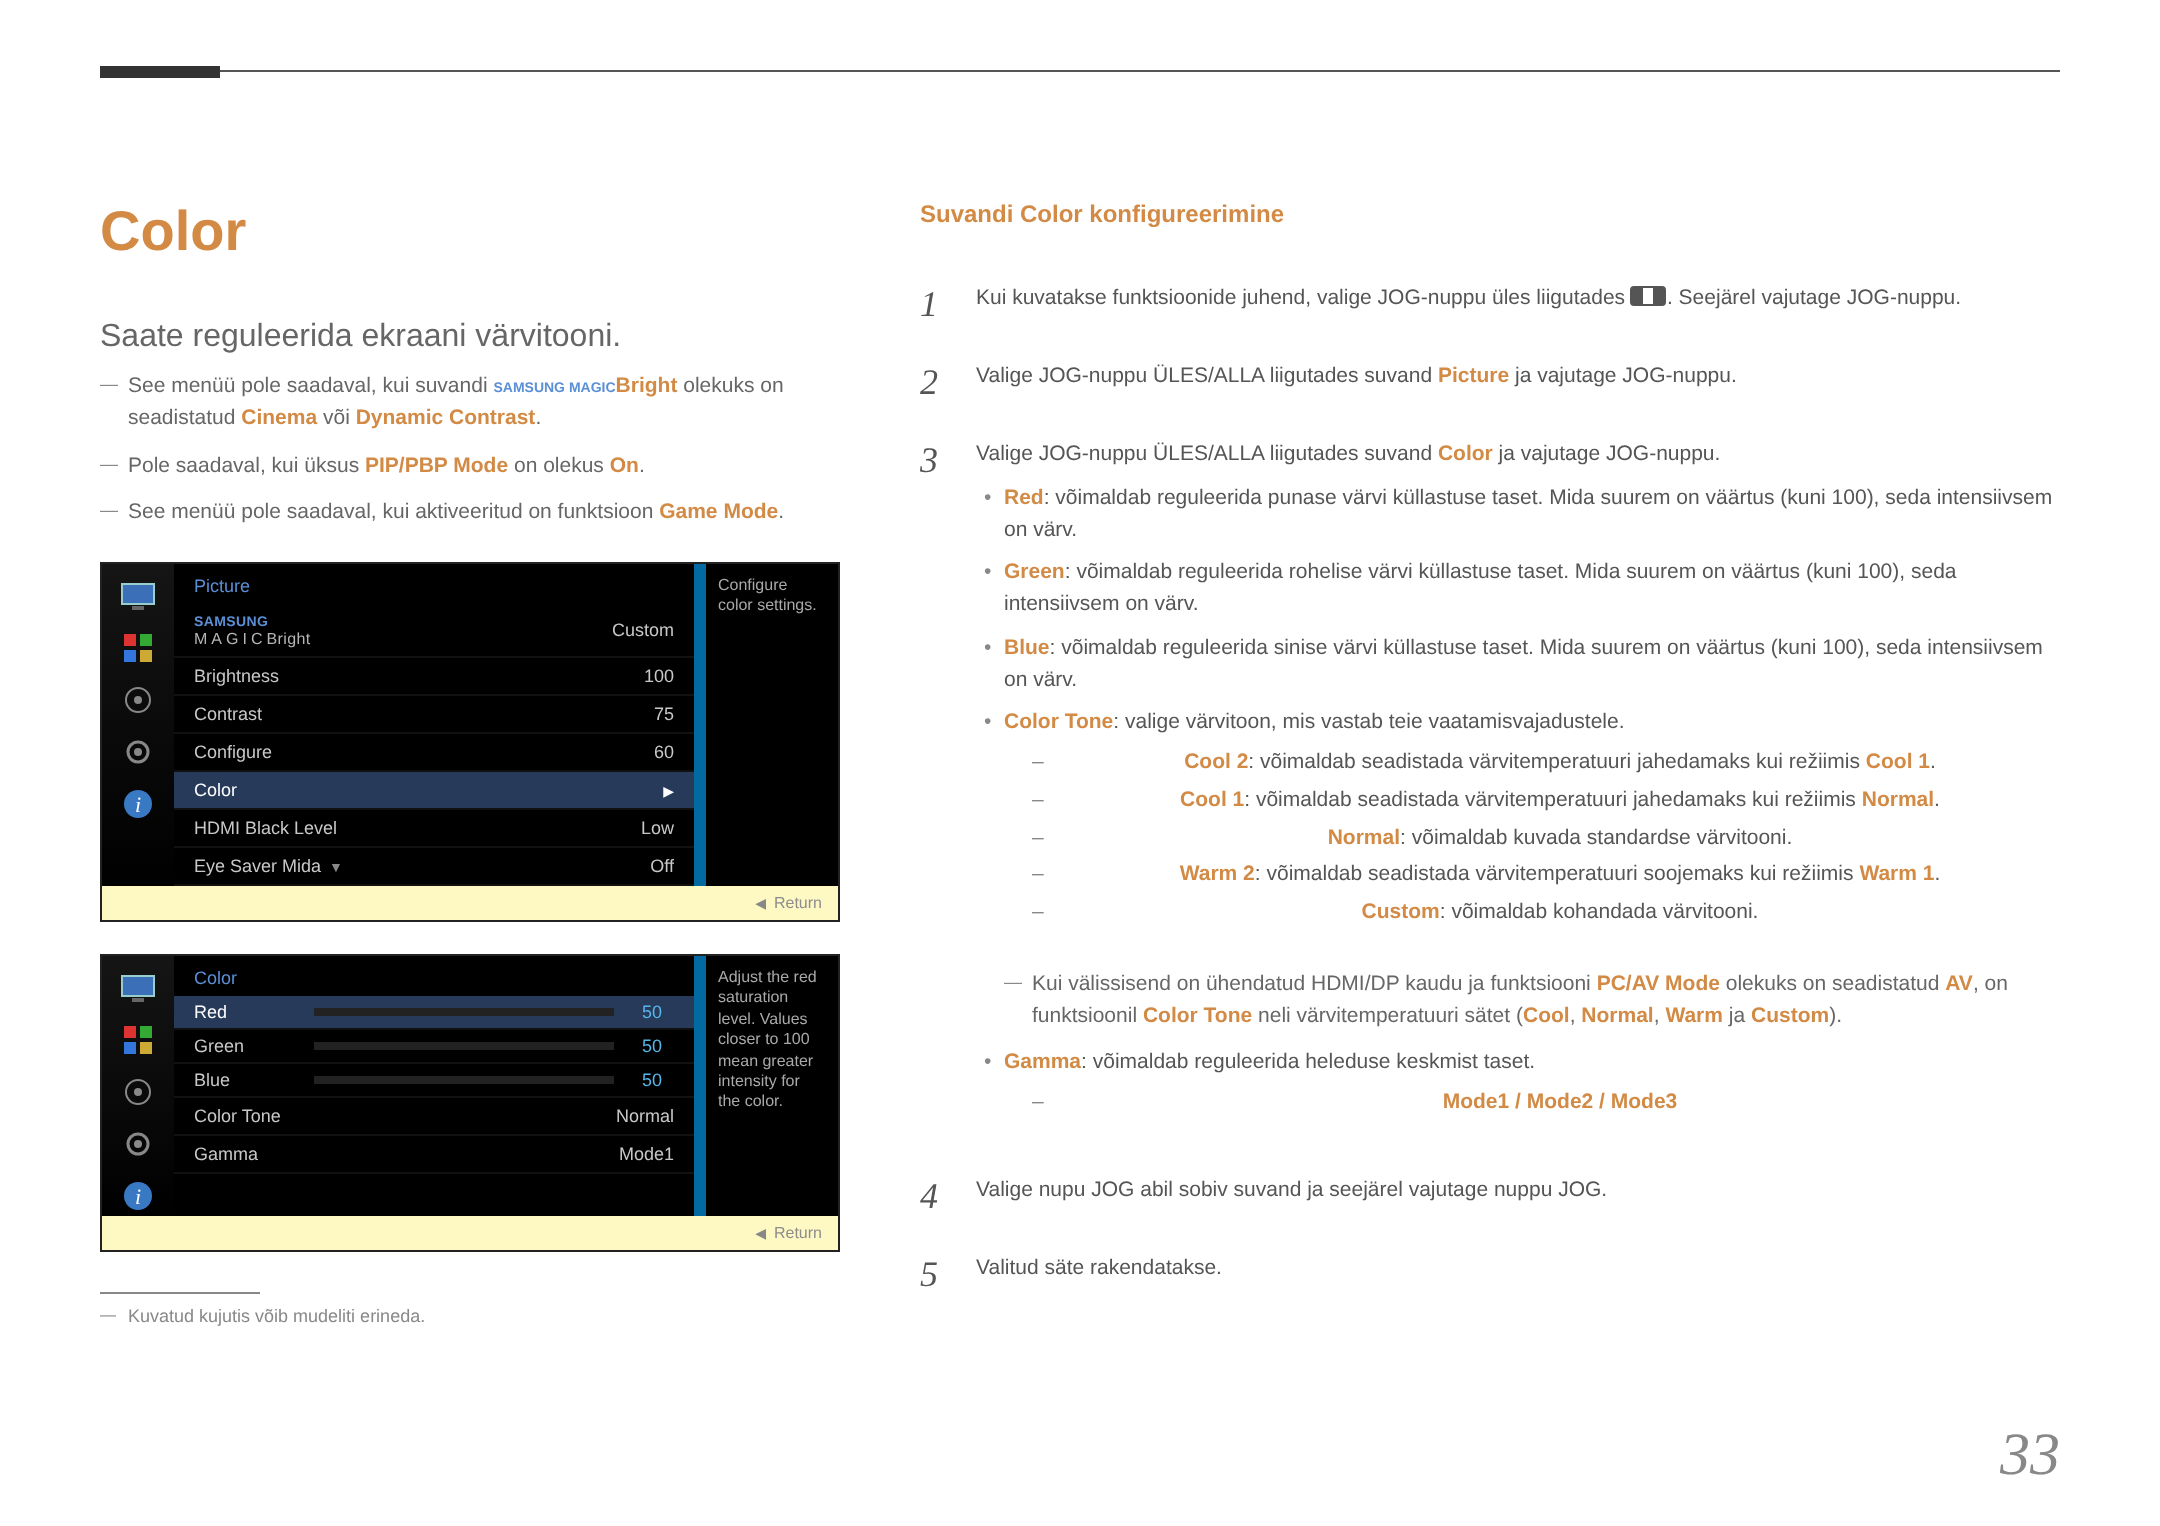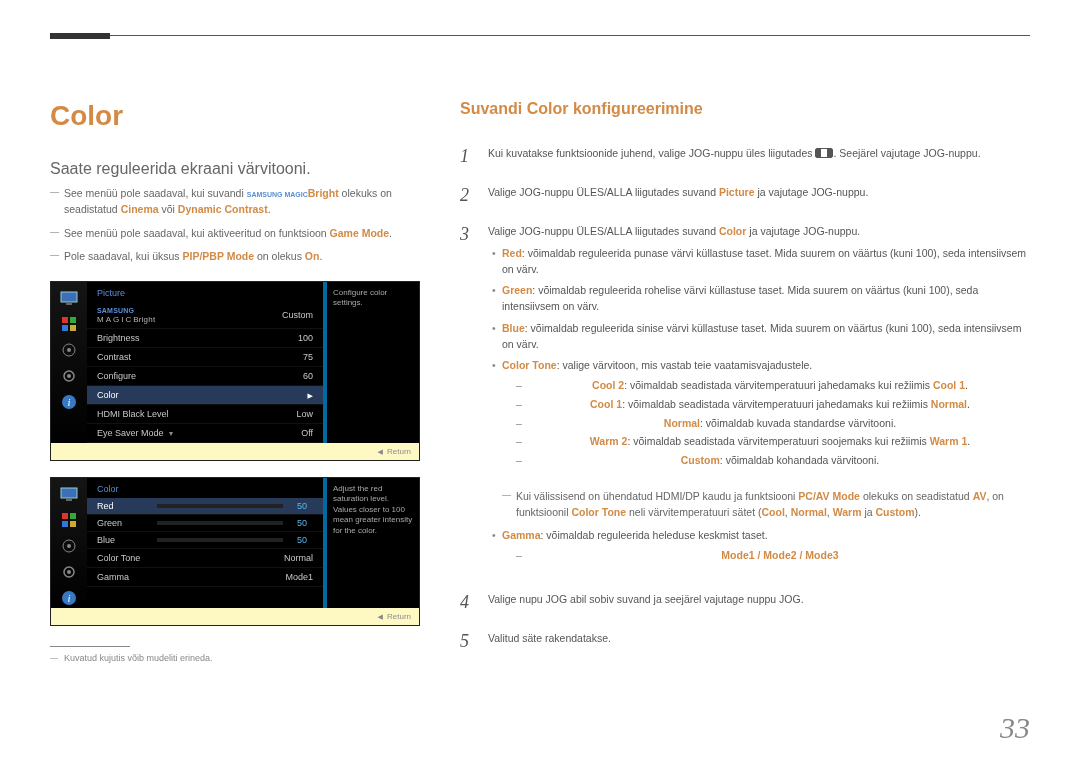--- a/index.html
+++ b/index.html
@@ -41,21 +41,21 @@
     padding-top: 55px;
   }
   h1 {
     color: #d28a45;
     font-size: 28px;
     font-weight: 600;
     margin-bottom: 28px;
   }
   h2 {
     color: #d28a45;
-    font-size: 16px;
+    font-size: 12px;
     font-weight: 600;
     margin-bottom: 28px;
   }
   .intro {
     font-size: 16px;
     color: #666;
     margin-bottom: 8px;
   }
   .note-line {
     font-size: 10.5px;
@@ -118,27 +118,27 @@
   }
   .osd-row.sel {
     background: #273a5a;
     color: #fff;
   }
   .osd-row.sel .osd-row-label,
   .osd-row.sel .osd-row-value { color: #fff; }
   .osd-row-label { color: #c8c8c8; }
   .osd-row-value { color: #c8c8c8; }
   .osd-tip {
-    width: 96px;
+    width: 72px;
     background: #000;
     color: #a9a9a9;
     font-size: 8px;
     padding: 6px 6px;
     line-height: 1.3;
-    border-left: 4px solid #0369a1;
+    border-left: 6px solid #0369a1;
   }
   .osd-footer {
     text-align: right;
     font-size: 8px;
     color: #8d8d8d;
     padding: 4px 8px;
     background: #fef9c3;
   }
   .osd-footer .ret { display: inline-flex; align-items:center; gap:4px;}
   .arrow-left::before { content:"◀"; font-size:7px; color:#888;}
@@ -226,24 +226,24 @@
 <div class="page">
 
   <div class="left-col">
     <h1>Color</h1>
     <p class="intro">Saate reguleerida ekraani värvitooni.</p>
 
     <p class="note-line dash">
       <span>See menüü pole saadaval, kui suvandi </span><span class="magic-accent" style="font-size:7px;">SAMSUNG MAGIC</span><span class="orange">Bright</span><span> olekuks on seadistatud </span><span class="orange">Cinema</span><span> või </span><span class="orange">Dynamic Contrast</span><span>.</span>
     </p>
     <p class="note-line dash">
-      <span>See menüü pole saadaval, kui aktiveeritud on funktsioon </span><span class="orange">Game Mode</span><span>.</span>
+      <span>Pole saadaval, kui üksus </span><span class="orange">PIP/PBP Mode</span><span> on olekus </span><span class="orange">On</span><span>.</span>
     </p>
     <p class="note-line dash">
-      <span>Pole saadaval, kui üksus </span><span class="orange">PIP/PBP Mode</span><span> on olekus </span><span class="orange">On</span><span>.</span>
+      <span>See menüü pole saadaval, kui aktiveeritud on funktsioon </span><span class="orange">Game Mode</span><span>.</span>
     </p>
 
     <div class="osd">
       <div class="osd-body">
         <div class="osd-sidebar">
           <div class="sbicon">
               <svg width="18" height="14">
                 <rect x="1" y="1" width="16" height="10" fill="#3b6fb8" stroke="#9cc"></rect>
                 <rect x="6" y="12" width="6" height="2" fill="#666"></rect>
               </svg>
@@ -295,21 +295,21 @@
             </div>
           <div class="osd-row sel">
               <span class="osd-row-label">Color</span>
               <span class="osd-row-value arrow-right"></span>
             </div>
           <div class="osd-row">
               <span class="osd-row-label">HDMI Black Level</span>
               <span class="osd-row-value">Low</span>
             </div>
           <div class="osd-row">
-              <span class="osd-row-label arrow-down">Eye Saver Mode</span>
+              <span class="osd-row-label arrow-down">Eye Saver Mida</span>
               <span class="osd-row-value">Off</span>
             </div>
         </div>
         <div class="osd-tip">Configure color settings.</div>
       </div>
       <div class="osd-footer"><span class="ret">
             <span class="arrow-left"></span>
             <span>Return</span>
           </span></div>
     </div>

